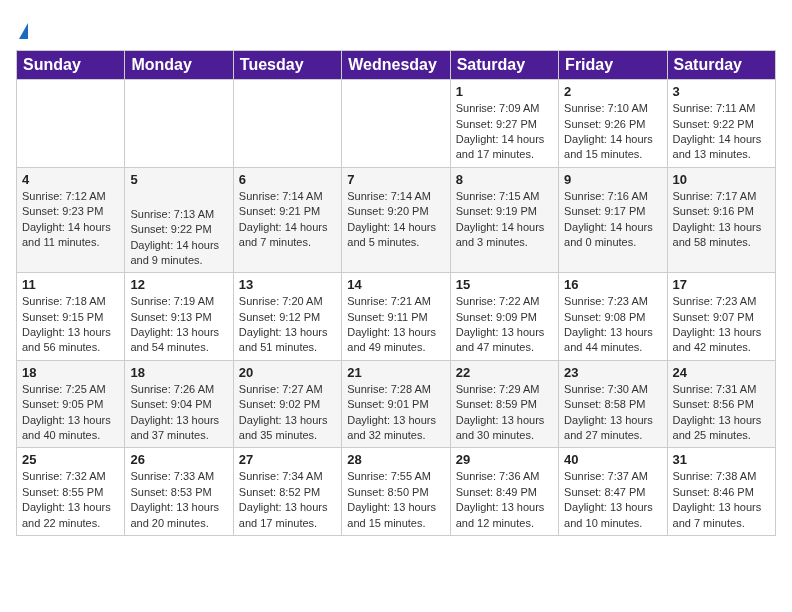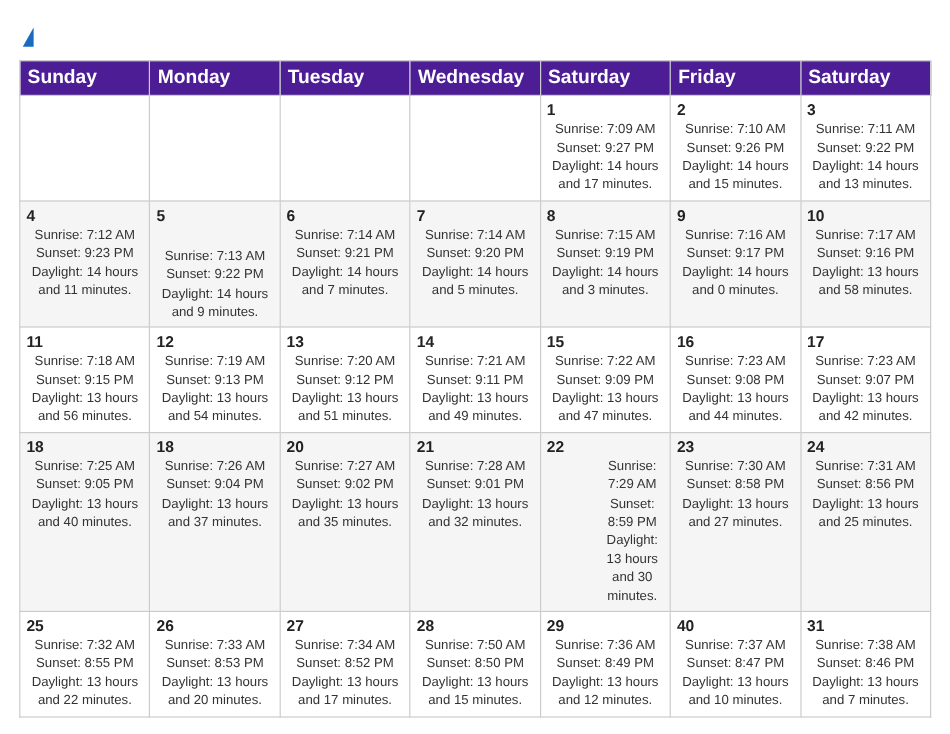--- a/index.html
+++ b/index.html
@@ -82,21 +82,20 @@
     .day-num {
       font-size: 13px;
       font-weight: bold;
       color: #222;
       display: block;
       margin-bottom: 2px;
     }
     .day-info {
       color: #333;
       line-height: 1.4;
-      text-align: center;
     }
     .empty-cell {
       background: #fff !important;
     }
   </style>
 </head>
 <body>
 
 <div class="header-area">
   <div class="logo">
@@ -258,21 +257,21 @@
 Daylight: 13 hours and 35 minutes.</div>
         </td>
         <td>
           <span class="day-num">21</span>
           <div class="day-info" style="white-space: pre-line;">Sunrise: 7:28 AM
 Sunset: 9:01 PM
 Daylight: 13 hours and 32 minutes.</div>
         </td>
         <td>
           <span class="day-num">22</span>
-          <div class="day-info" style="white-space: pre-line; margin-left: 45px;">Sunrise: 7:29 AM
+          <div class="day-info" style="white-space: pre-line;">Sunrise: 7:29 AM
 Sunset: 8:59 PM
 Daylight: 13 hours and 30 minutes.</div>
         </td>
         <td>
           <span class="day-num">23</span>
           <div class="day-info" style="white-space: pre-line;">Sunrise: 7:30 AM
 Sunset: 8:58 PM
 Daylight: 13 hours and 27 minutes.</div>
         </td>
         <td>
@@ -296,21 +295,21 @@
 Daylight: 13 hours and 20 minutes.</div>
         </td>
         <td>
           <span class="day-num">27</span>
           <div class="day-info" style="white-space: pre-line;">Sunrise: 7:34 AM
 Sunset: 8:52 PM
 Daylight: 13 hours and 17 minutes.</div>
         </td>
         <td>
           <span class="day-num">28</span>
-          <div class="day-info" style="white-space: pre-line;">Sunrise: 7:50 AM
+          <div class="day-info" style="white-space: pre-line;">Sunrise: 7:55 AM
 Sunset: 8:50 PM
 Daylight: 13 hours and 15 minutes.</div>
         </td>
         <td>
           <span class="day-num">29</span>
           <div class="day-info" style="white-space: pre-line;">Sunrise: 7:36 AM
 Sunset: 8:49 PM
 Daylight: 13 hours and 12 minutes.</div>
         </td>
         <td>

